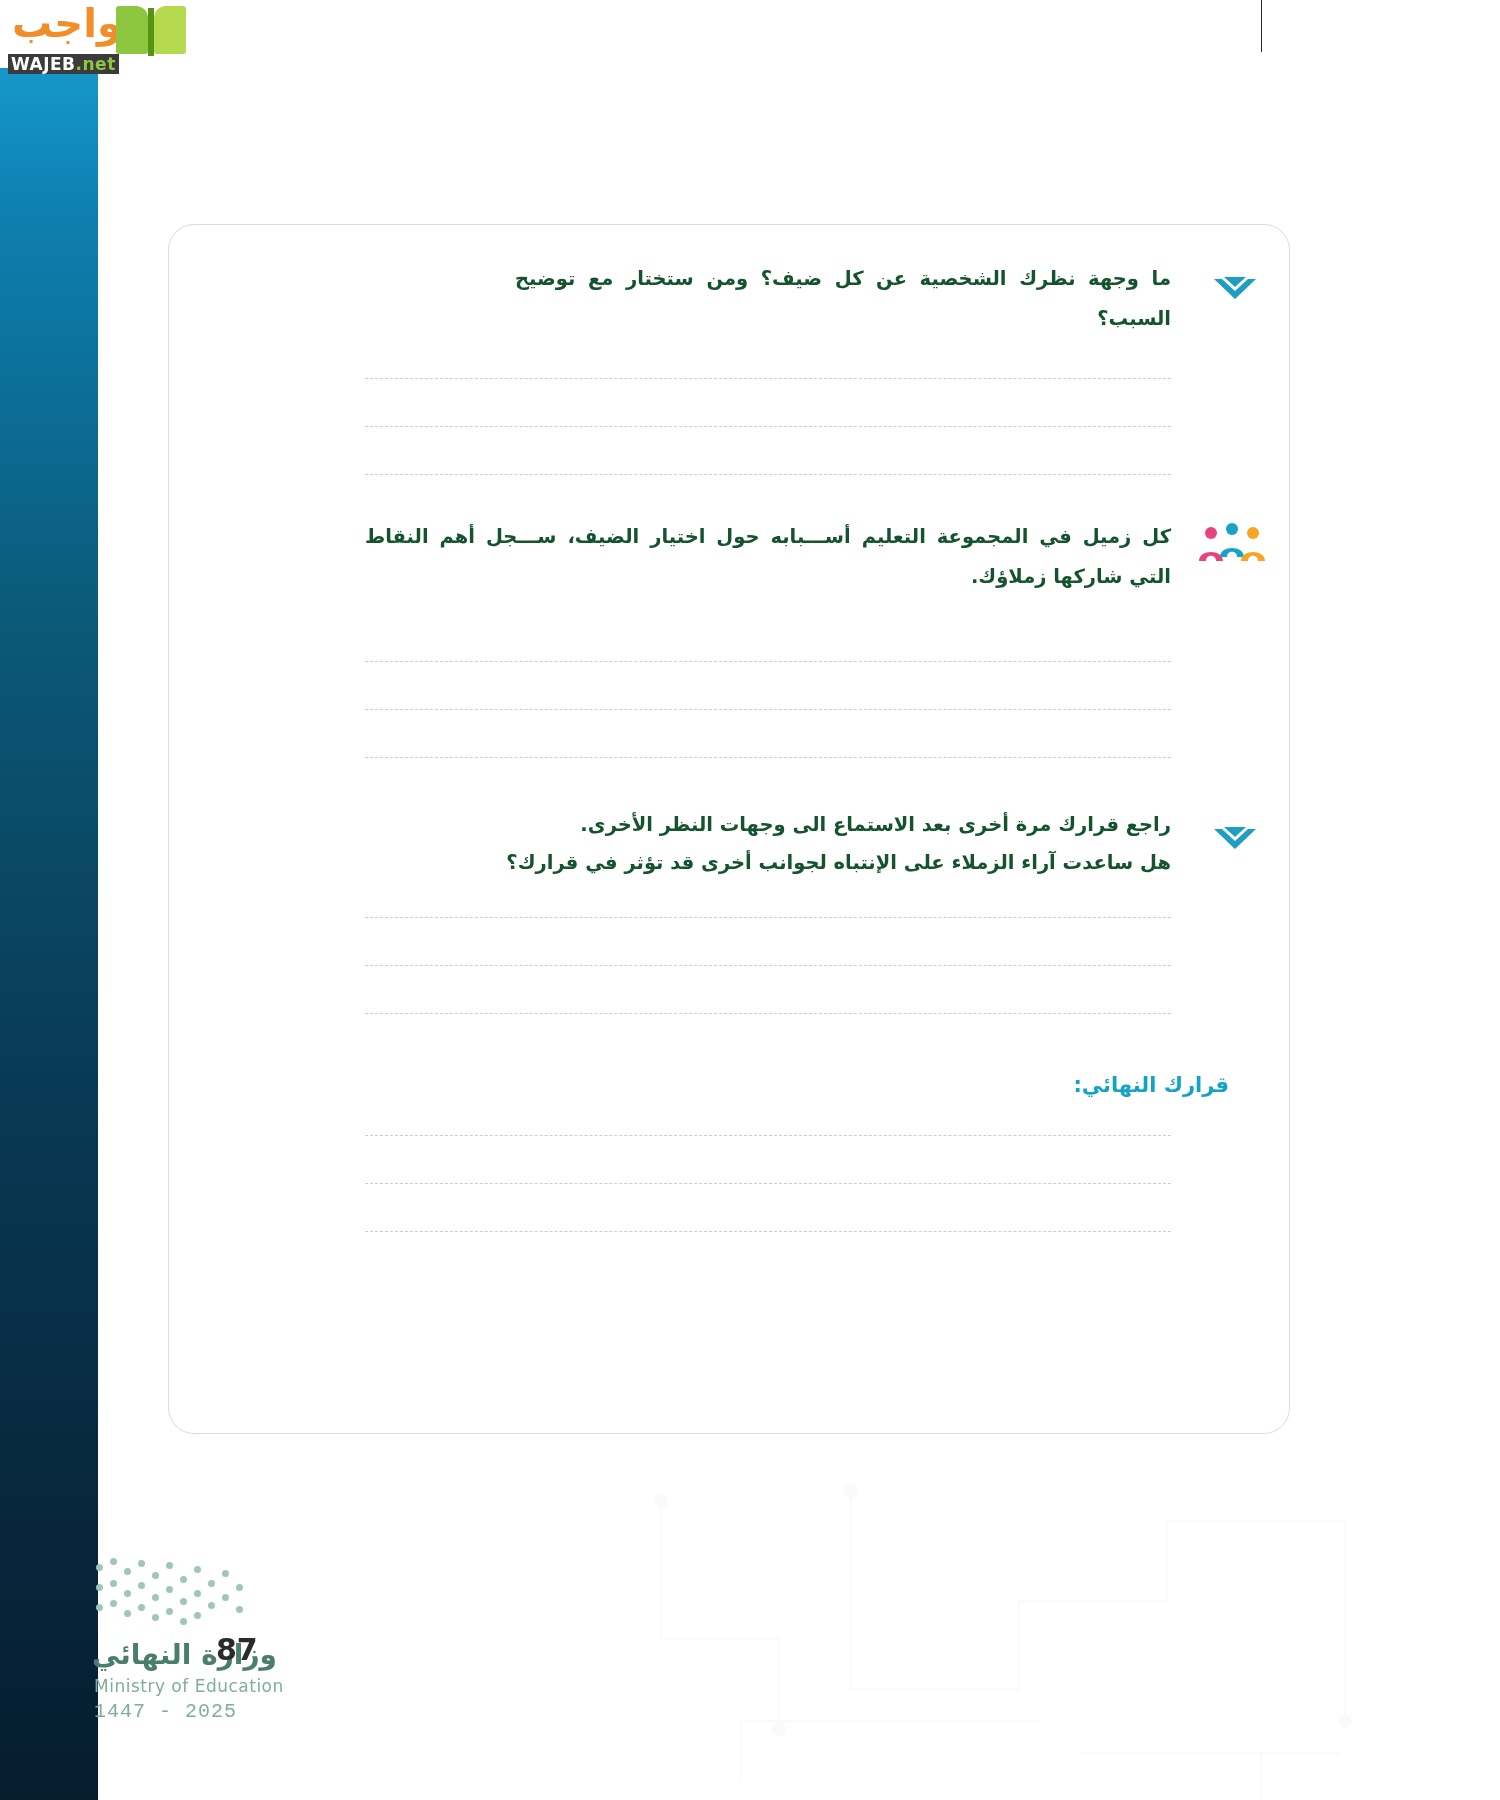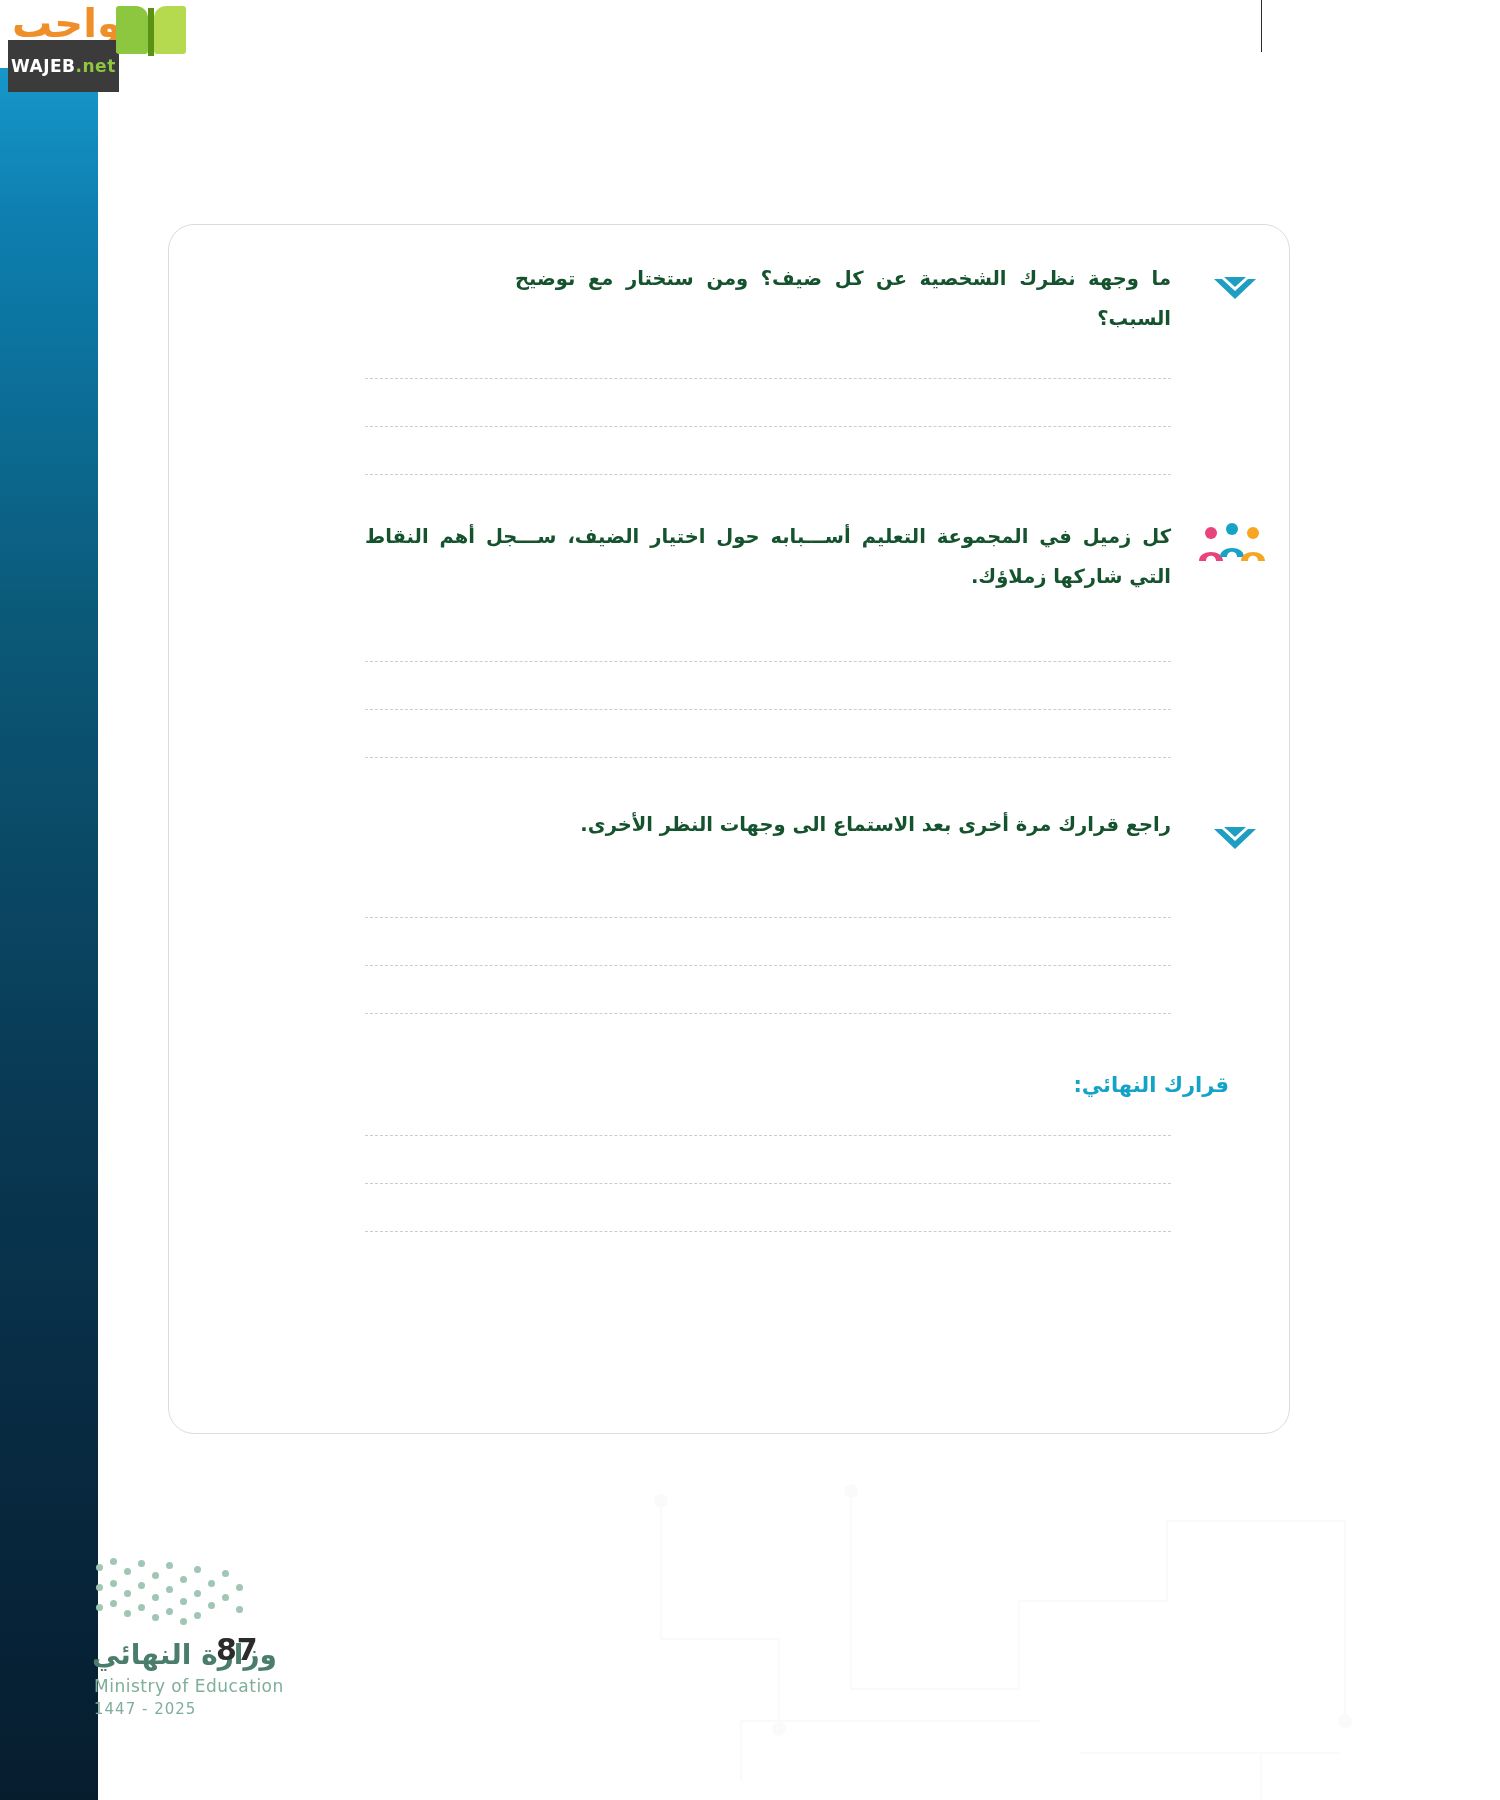--- a/index.html
+++ b/index.html
@@ -47,27 +47,27 @@
     top: 0px;
     left: 6px;
     font-size: 40px;
     font-weight: 700;
     color: #f08f2a;
     letter-spacing: -1px;
     line-height: 42px;
   }
   .wm-corner .wm-sub {
     position: absolute;
-    top: 38px;
+    top: 52px;
     left: 2px;
     font-size: 17px;
     font-weight: 700;
     color: #ffffff;
     background: #3b3b3b;
-    padding: 16px 3px;
+    padding: 0 3px;
     letter-spacing: 0.5px;
   }
   .wm-corner .wm-sub em {
     font-style: normal;
     color: #8dc63f;
   }
   .wm-book {
     position: absolute;
     top: 4px;
     left: 110px;
@@ -245,23 +245,24 @@
     left: 8px;
     top: 118px;
     font-size: 17px;
     color: #7fae99;
     letter-spacing: 0.5px;
   }
   .min-yr {
     position: absolute;
     left: 8px;
     top: 142px;
-    font-size: 15px;
+    font-size: 20px;
     color: #7fae99;
     letter-spacing: 1px;
+    font-family: Liberation Mono, monospace;
   }
   .page-num {
     position: absolute;
     left: 130px;
     top: 74px;
     font-size: 30px;
     font-weight: 700;
     color: #2b2b2b;
   }
 
@@ -339,20 +340,21 @@
   <div class="rule" style="top:484px; right:118px;"></div>
   <div class="rule" style="top:532px; right:118px;"></div>
 
   <div class="icon-slot" style="top:600px; right:18px;">
     <svg class="chev" viewBox="0 0 46 30" xmlns="http://www.w3.org/2000/svg" aria-hidden="true">
       <path d="M2 4 L23 24 L44 4 L36 4 L23 16 L10 4 Z" fill="#1f9ec4"></path>
       <path d="M12 2 L23 12 L34 2 Z" fill="#1f9ec4"></path>
     </svg>
   </div>
   <div class="qtext" style="top:582px; right:118px; width:806px; line-height:36px;">راجع قرارك مرة أخرى بعد الاستماع الى وجهات النظر الأخرى.</div>
+  <div class="qtext" style="top:620px; right:118px; width:806px; line-height:36px;">هل ساعدت آراء الزملاء على الإنتباه لجوانب أخرى قد تؤثر في قرارك؟</div>
 
   <div class="rule" style="top:692px; right:118px;"></div>
   <div class="rule" style="top:740px; right:118px;"></div>
   <div class="rule" style="top:788px; right:118px;"></div>
 
   <div class="final-label" style="top:848px; right:60px;">قرارك النهائي:</div>
 
   <div class="rule" style="top:910px; right:118px;"></div>
   <div class="rule" style="top:958px; right:118px;"></div>
   <div class="rule" style="top:1006px; right:118px;"></div>

